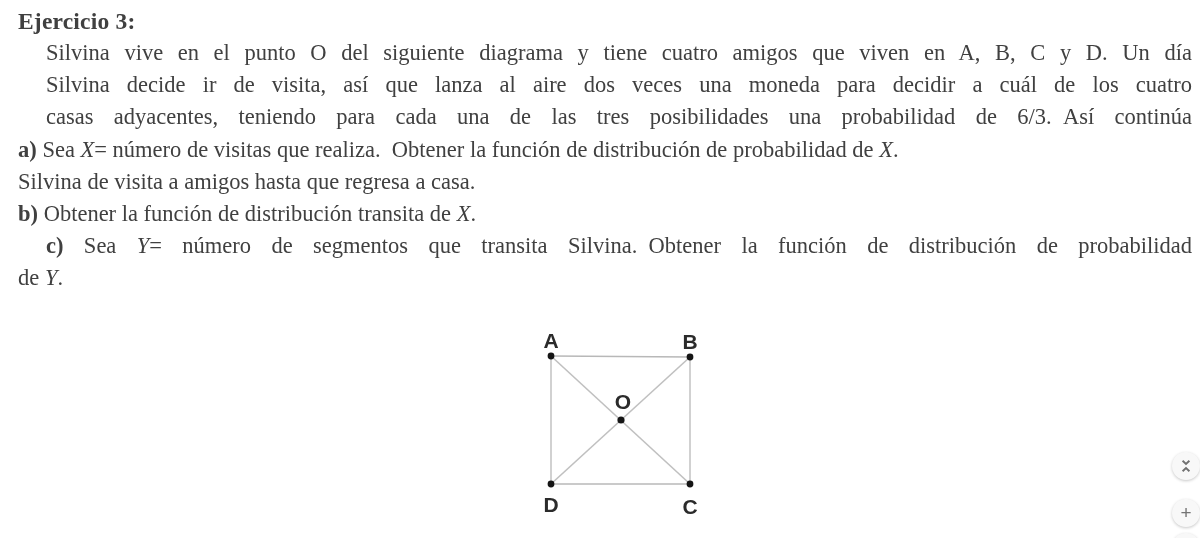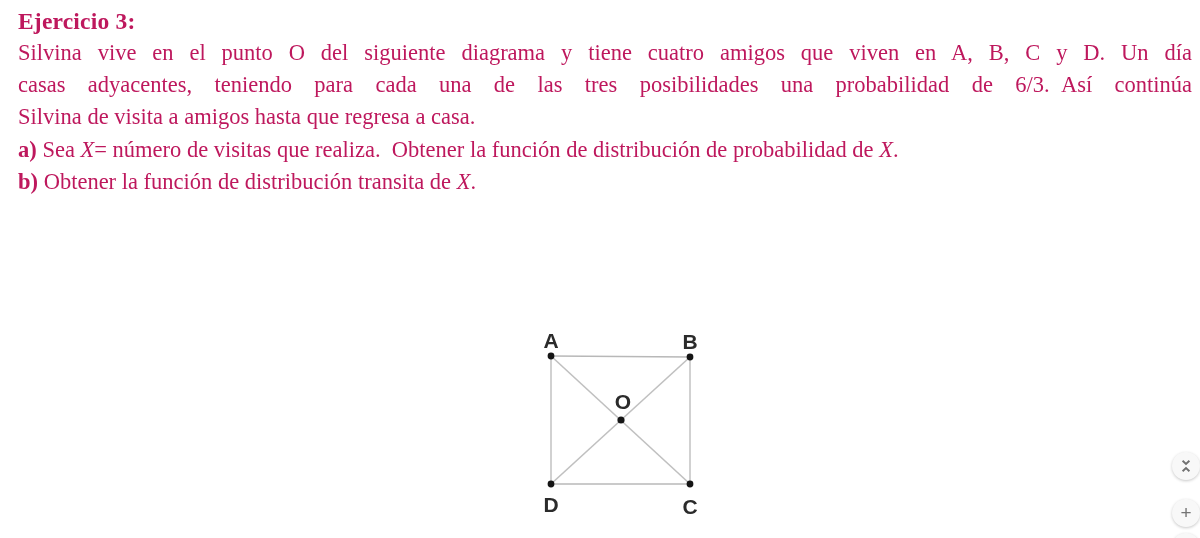--- a/index.html
+++ b/index.html
@@ -7,36 +7,37 @@
     width: 1200px; height: 538px;
     background: #ffffff;
     overflow: hidden;
     position: relative;
     font-family: "Liberation Serif", "DejaVu Serif", serif;
   }
   .doc {
     position: absolute;
     left: 18px; top: 5px;
     width: 1174px;
-    color: #be185d;
+    color: #404040;
   }
   .title {
     font-weight: bold;
     font-size: 23.5px;
     line-height: 32px;
     letter-spacing: 0.2px;
   }
   .line {
     font-size: 22.5px;
     line-height: 32.2px;
     white-space: normal;
   }
   .just {
     text-align: justify;
     text-align-last: justify;
+    margin-left: 28px;
   }
   .b { font-weight: bold; }
   .mvar { font-style: italic; font-family: "Liberation Serif", serif; }
   .diagram { position: absolute; left: 528px; top: 320px; }
   .diagram text {
     font-family: "Liberation Sans", "DejaVu Sans", sans-serif;
     font-weight: 700;
     font-size: 21px;
     fill: #2b2b2b;
   }
@@ -60,28 +61,31 @@
     padding-bottom: 2px;
   }
 </style>
 </head>
 <body>
 
 <div class="doc">
   <div class="title">Ejercicio 3:</div>
 
   <div class="line just">Silvina vive en el punto O del siguiente diagrama y tiene cuatro amigos que viven en A, B, C y D. Un día</div>
+  <div class="line just">Silvina decide ir de visita, así que lanza al aire dos veces una moneda para decidir a cuál de los cuatro</div>
   <div class="line just">casas adyacentes, teniendo para cada una de las tres posibilidades una probabilidad de 6/3. Así continúa</div>
+  <div class="line"><span class="b">a)</span><span> Sea </span><span class="mvar">X</span><span>= número de visitas que realiza. Obtener la función de distribución de probabilidad de </span><span class="mvar">X</span><span>.</span></div>
+
   <div class="line">Silvina de visita a amigos hasta que regresa a casa.</div>
-
-  <div class="line"><span class="b">a)</span><span> Sea </span><span class="mvar">X</span><span>= número de visitas que realiza. Obtener la función de distribución de probabilidad de </span><span class="mvar">X</span><span>.</span></div>
 
   <div class="line"><span class="b">b)</span><span> Obtener la función de distribución transita de </span><span class="mvar">X</span><span>.</span></div>
 
+  <div class="line just"><span class="b">c)</span><span> Sea </span><span class="mvar">Y</span><span>= número de segmentos que transita Silvina. Obtener la función de distribución de probabilidad</span></div>
 
+  <div class="line"><span>de </span><span class="mvar">Y</span><span>.</span></div>
 </div>
 
 <svg class="diagram" width="190" height="205" viewBox="0 0 190 205" xmlns="http://www.w3.org/2000/svg">
 
   <g stroke="#b8b8b8" stroke-width="1.3" fill="none">
     <line x1="23" y1="36" x2="162" y2="37"></line>
     <line x1="162" y1="37" x2="162" y2="164"></line>
     <line x1="162" y1="164" x2="23" y2="164"></line>
     <line x1="23" y1="164" x2="23" y2="36"></line>
   </g>

